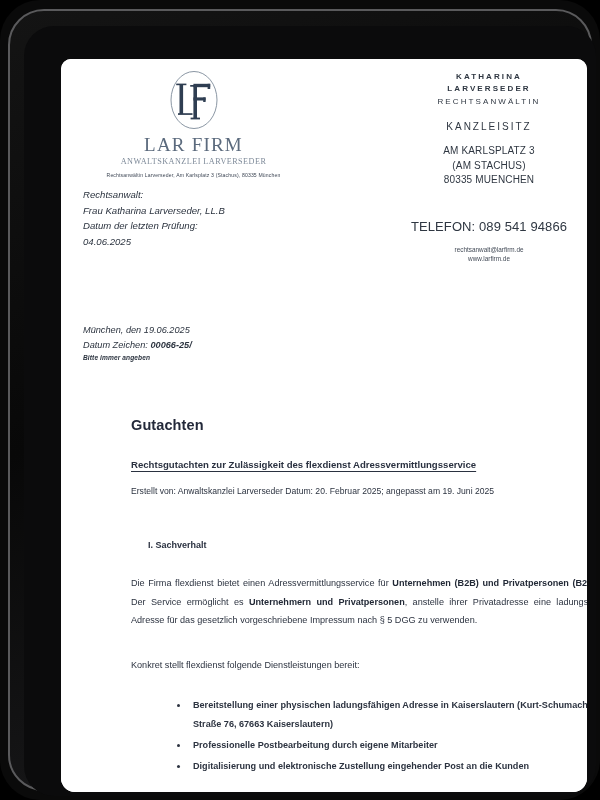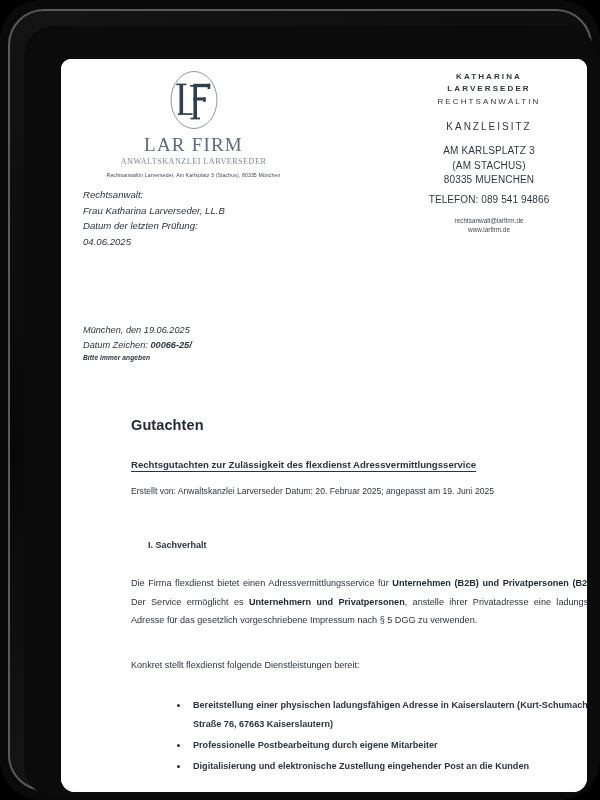--- a/index.html
+++ b/index.html
@@ -69,21 +69,21 @@
   .contact .role{
     font-size:8px;font-weight:normal;letter-spacing:2.1px;line-height:1.55;
   }
   .contact .seat{
     margin-top:13px;font-size:10px;letter-spacing:2.0px;
   }
   .contact .addr{
     margin-top:12px;font-size:10px;letter-spacing:0.15px;line-height:1.45;
   }
   .contact .tel{
-    margin-top:6px;font-size:10px;letter-spacing:0.1px;
+    margin-top:31px;font-size:13px;letter-spacing:0.1px;
   }
   .contact .web{
     margin-top:11px;font-size:6.4px;line-height:1.5;color:#4a5costa;
     color:#434b57;
   }
 
   
   .lawyer{
     position:absolute;left:22px;top:128px;width:300px;
     font-style:italic;font-size:9.6px;line-height:1.62;color:#2b333f;

